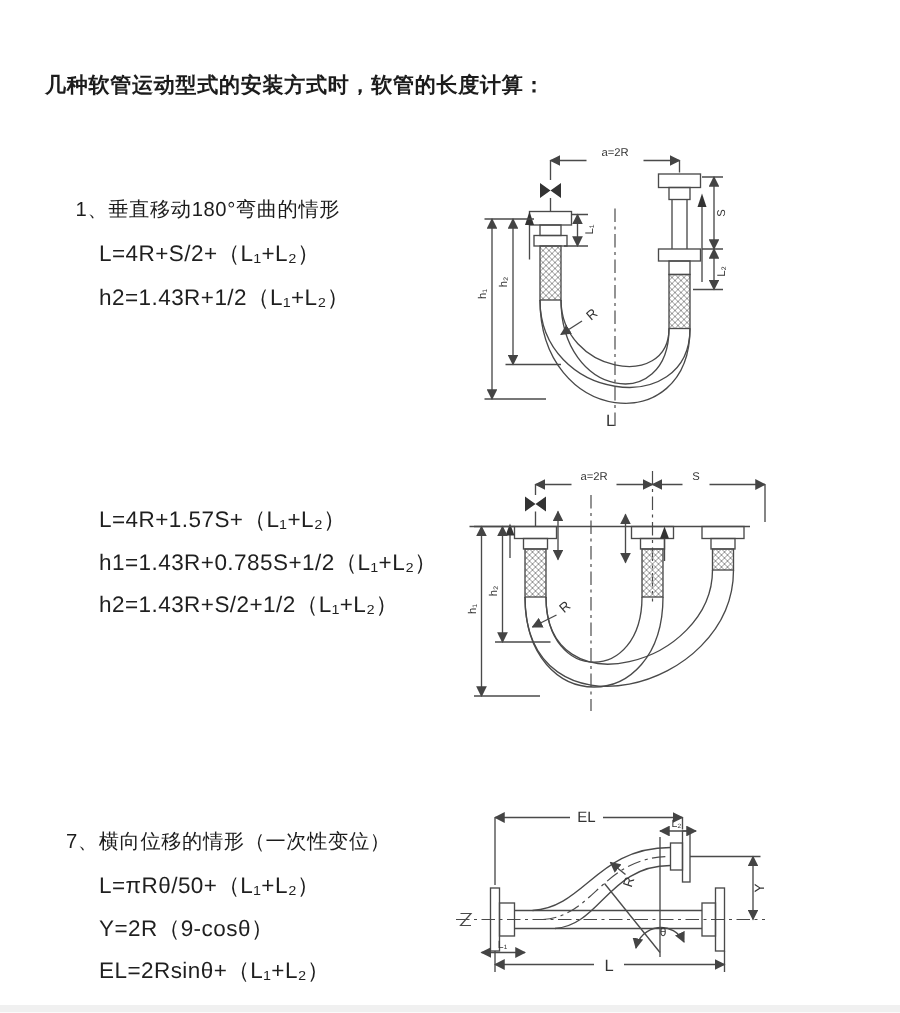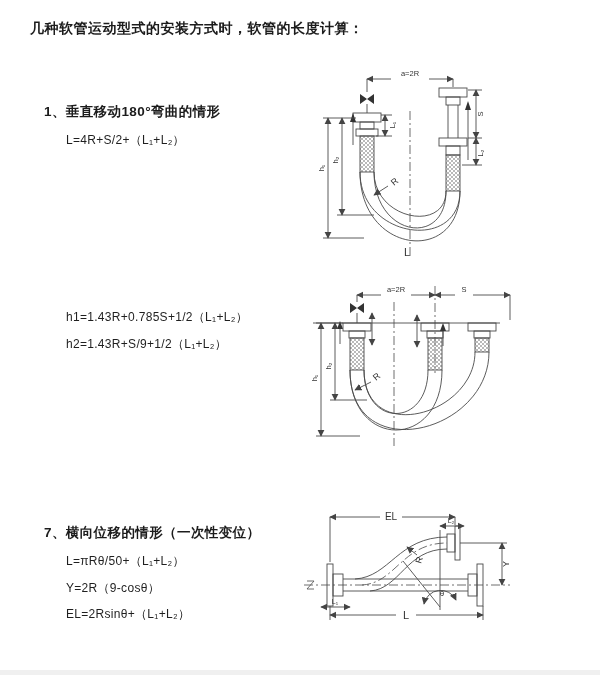--- a/index.html
+++ b/index.html
@@ -1,53 +1,55 @@
 <!DOCTYPE html>
 <html><head>
 <meta charset="utf-8">
 <style>
   html,body{margin:0;padding:0;}
   body{
     width:600px;height:675px;background:#ffffff;position:relative;
     font-family:"Liberation Sans","DejaVu Sans",sans-serif;color:#222;
     overflow:hidden;
   }
-  .page{position:absolute;inset:0;background:#fff;}
+  .page{position:absolute;inset:0;background:#fff;margin-top:28px;}
   .title{
     position:absolute;left:30px;top:20px;font-size:14px;font-weight:bold;
     letter-spacing:0.5px;color:#1c1c1c;white-space:nowrap;
   }
   .sec{position:absolute;left:44px;}
   .sec-1{top:103px;}
   .sec-2{top:309px;}
   .sec-3{top:524px;}
-  .heading{font-size:13.5px;font-weight:bold;color:#1c1c1c;margin:0 0 11px 0;letter-spacing:0.4px;white-space:nowrap;text-align:center;}
-  .formula{font-size:12px;color:#1f1f1f;margin:0 0 9.5px 22px;letter-spacing:0.3px;white-space:nowrap;}
+  .heading{font-size:13.5px;font-weight:normal;color:#1c1c1c;margin:0 0 11px 0;letter-spacing:0.4px;white-space:nowrap;text-align:center;}
+  .formula{font-size:15px;color:#1f1f1f;margin:0 0 9.5px 22px;letter-spacing:0.3px;white-space:nowrap;}
   .diag{position:absolute;}
   .d1{left:300px;top:65px;}
   .d2{left:305px;top:278px;}
   .d3{left:300px;top:502px;}
   .diag text{fill:#333;}
   .scan-edge{position:absolute;left:0;bottom:0;width:600px;height:5px;background:#f0f0f0;}
 </style>
 </head>
 <body>
 
 <div class="page">
 
   <div class="title">几种软管运动型式的安装方式时，软管的长度计算：</div>
 
   <section class="sec sec-1">
     <div class="heading">1、垂直移动180°弯曲的情形</div>
     <div class="formula">L=4R+S/2+（L₁+L₂）</div>
+    <div class="formula">h2=1.43R+1/2（L₁+L₂）</div>
   </section>
 
   <section class="sec sec-2">
+    <div class="formula">L=4R+1.57S+（L₁+L₂）</div>
     <div class="formula">h1=1.43R+0.785S+1/2（L₁+L₂）</div>
-    <div class="formula">h2=1.43R+S/9+1/2（L₁+L₂）</div>
+    <div class="formula">h2=1.43R+S/2+1/2（L₁+L₂）</div>
   </section>
 
   <section class="sec sec-3">
     <div class="heading">7、横向位移的情形（一次性变位）</div>
     <div class="formula">L=πRθ/50+（L₁+L₂）</div>
     <div class="formula">Y=2R（9-cosθ）</div>
     <div class="formula">EL=2Rsinθ+（L₁+L₂）</div>
   </section>
 
   <svg class="diag d1" width="300" height="198" viewBox="0 0 300 198">

